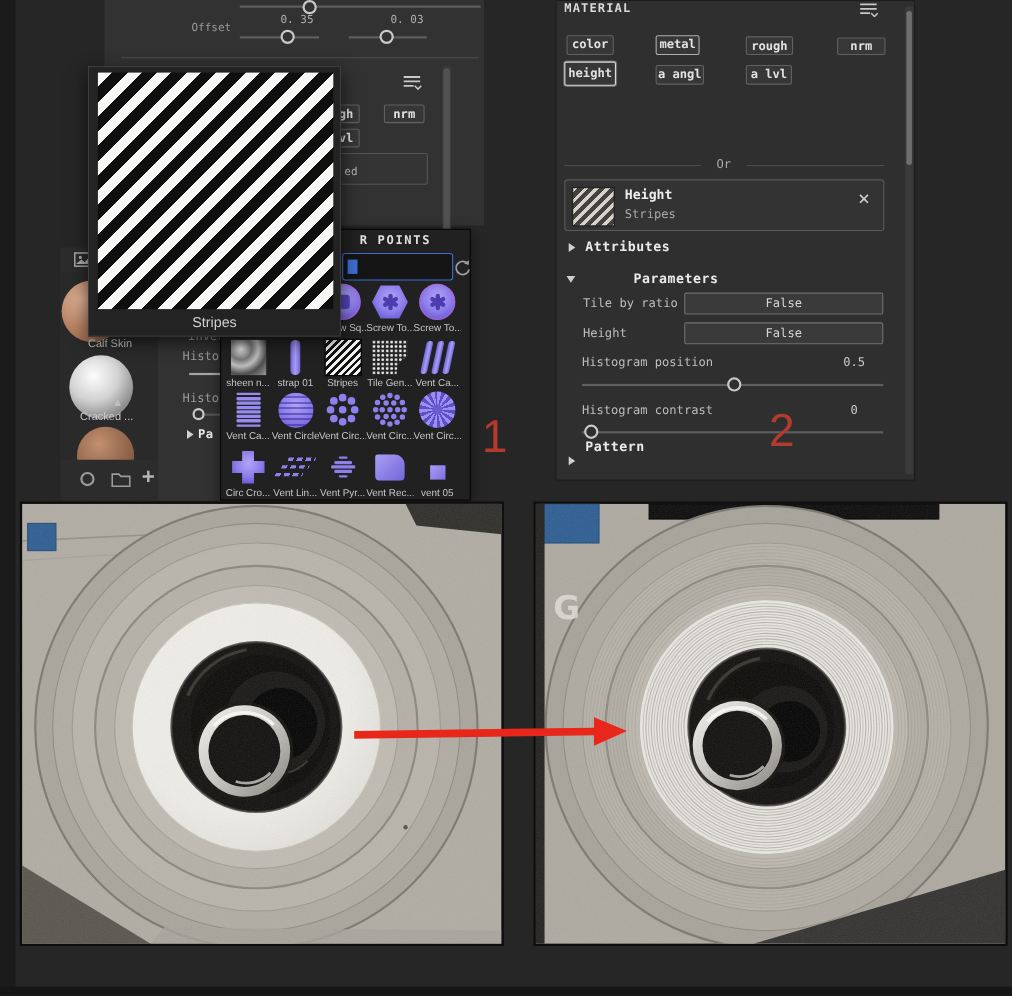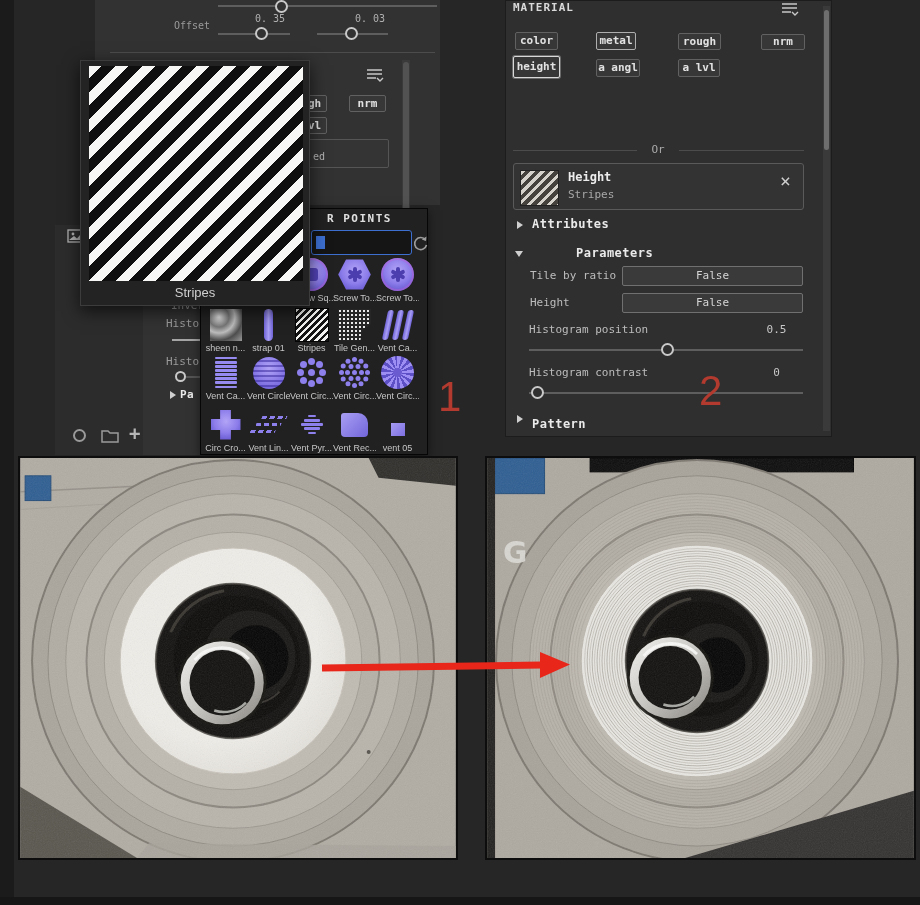--- a/index.html
+++ b/index.html
@@ -116,20 +116,28 @@
   <div class="abs knob sm" style="left:175px;top:371px;"></div>
   <div class="abs chev-r" style="left:170px;top:391px;"></div>
   <div class="abs sect" style="left:180px;top:388px;font-size:11px;">Pa</div>
 
   <div class="abs" style="left:55px;top:225px;width:88px;height:230px;background:#2c2c2c;"></div>
   <svg class="abs" style="left:67px;top:229px;" width="18" height="14">
     <rect x="1" y="1" width="16" height="12" fill="none" stroke="#b0b0b0" stroke-width="1.3"></rect>
     <circle cx="6" cy="5" r="1.4" fill="#b0b0b0"></circle>
     <path d="M2 11 L7 7 L10 9.5 L13 6 L16 11 Z" fill="#b0b0b0"></path>
   </svg>
+  <div class="abs" style="left:55px;top:248px;width:88px;height:170px;overflow:hidden;background:#2a2a2a;">
+    <div class="abs sphere" style="left:1px;top:7px;width:56px;height:56px;background:radial-gradient(circle at 35% 30%,#e2b497,#b07a5c 60%,#7e523c);"></div>
+    <div class="abs sans" style="left:-5px;top:59px;width:100px;text-align:center;color:#c8c8c8;font-size:10px;">Calf Skin</div>
+    <div class="abs sphere" style="left:8px;top:75px;width:58px;height:58px;background:radial-gradient(circle at 38% 32%,#fdfdfd,#d2d2d2 42%,#8d8d8d 74%,#6f6f6f);"></div>
+    <div class="abs" style="left:49px;top:115px;width:6px;height:6px;background:#c0c0c0;clip-path:polygon(50% 0,100% 100%,0 100%);"></div>
+    <div class="abs sans" style="left:-8px;top:126px;width:100px;text-align:center;color:#c8c8c8;font-size:10px;">Cracked ...</div>
+    <div class="abs sphere" style="left:15px;top:140px;width:52px;height:52px;background:radial-gradient(circle at 38% 30%,#c28f6f,#8a5f46 65%,#5e3f2e);"></div>
+  </div>
 
   <div class="abs" style="left:73px;top:429px;width:13px;height:13px;border:2px solid #9a9a9a;border-radius:50%;"></div>
   <svg class="abs" style="left:101px;top:428px;" width="18" height="15">
     <path d="M1 3 h6 l2 2 h8 v9 h-16 z" fill="none" stroke="#9a9a9a" stroke-width="1.5"></path>
   </svg>
   <div class="abs" style="left:129px;top:422px;color:#b5b5b5;font-size:19px;font-weight:bold;">+</div>
 
   <div class="abs" style="left:200px;top:208px;width:228px;height:247px;background:#212121;border:1px solid #060606;box-shadow:0 3px 10px rgba(0,0,0,.5);"></div>
   <div class="abs" style="left:311px;top:212px;color:#e0e0e0;font:bold 11px 'DejaVu Sans Mono',monospace;letter-spacing:1.5px;margin-left:16px;">R POINTS</div>
   <div class="abs" style="left:311px;top:230px;width:101px;height:25px;background:#151515;border:1.5px solid #3d6fd1;border-radius:3px;">
@@ -329,21 +337,21 @@
   <div class="abs val" style="left:750px;top:323px;width:53px;">0.5</div>
   <div class="abs track" style="left:529px;top:349px;width:274px;"></div>
   <div class="abs knob" style="left:661px;top:343px;background:#2f2f2f;"></div>
 
   <div class="abs lbl" style="left:529px;top:366px;">Histogram contrast</div>
   <div class="abs val" style="left:750px;top:366px;width:53px;">0</div>
   <div class="abs track" style="left:529px;top:392px;width:274px;"></div>
   <div class="abs knob" style="left:531px;top:386px;background:#2f2f2f;"></div>
 
   <div class="abs chev-r" style="left:517px;top:415px;"></div>
-  <div class="abs sect" style="left:532px;top:417px;">Pattern</div>
+  <div class="abs sect" style="left:532px;top:399px;">Pattern</div>
 
   <div class="abs" style="left:823px;top:6px;width:7px;height:425px;background:#3a3a3a;"></div>
   <div class="abs" style="left:824px;top:10px;width:5px;height:140px;background:#6e6e6e;border-radius:3px;"></div>
 
   <div class="abs sans" style="left:438px;top:373px;color:#b23a2e;font-size:42px;z-index:30;">1</div>
   <div class="abs sans" style="left:699px;top:367px;color:#b23a2e;font-size:42px;z-index:30;">2</div>
 
   <svg class="abs" style="left:18px;top:456px;border:2px solid #0d0d0d;z-index:5;" width="440" height="404" viewBox="0 0 440 404">
     <defs>
       <filter id="grainA" x="0" y="0" width="100%" height="100%">

